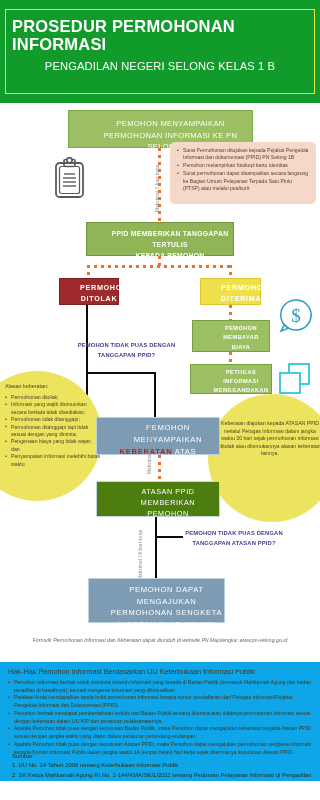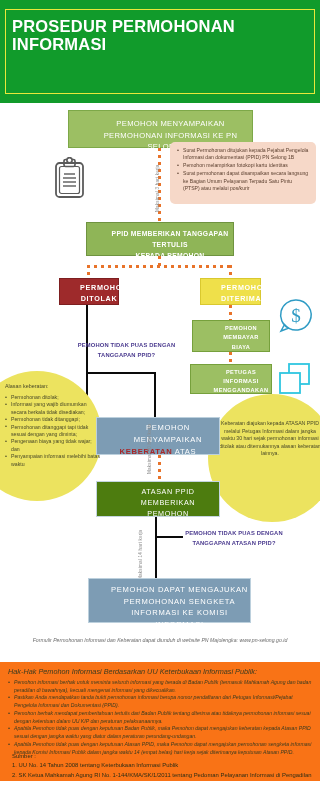--- a/index.html
+++ b/index.html
@@ -79,21 +79,21 @@
     letter-spacing: .7px; padding-top: 4px;
   }
   .box-blue1 .hl { color: #a8282a; font-weight: bold; }
   .box-blue2 {
     left: 96px; top: 481px; width: 124px; height: 36px;
     background: #4d7c0f; border: 1.8px solid #c4d5e0;
     color: #ffffff; font-size: 7.2px; line-height: 11px;
     letter-spacing: .6px; padding-top: 4px;
   }
   .box-blue3 {
-    left: 88px; top: 578px; width: 163px; height: 45px;
+    left: 88px; top: 578px; width: 137px; height: 45px;
     background: #7d9cb4; border: 1.8px solid #bcd0dd;
     color: #ffffff; font-size: 7.6px; line-height: 11.5px;
     letter-spacing: .7px; padding-top: 5px;
   }
 
   
   .vdots {
     position: absolute; width: 3px;
     background-image: repeating-linear-gradient(to bottom,
       #e8732a 0 3px, transparent 3px 7px);
@@ -174,22 +174,21 @@
   
   .formulir {
     position: absolute; left: 6px; top: 636px; width: 308px;
     text-align: center; color: #6b6b6b; font-size: 5.2px;
     font-style: italic; line-height: 8px;
   }
 
   
   .rights {
     position: absolute; left: 0; top: 662px; width: 320px; height: 119px;
-    background: #f97316;
-    font-style: italic;
+    background: #0ea5e9;
   }
   .rights-title {
     position: absolute; left: 8px; top: 5px; width: 304px;
     color: #3b3b20; font-size: 7.3px; line-height: 10px;
   }
   .rights-list {
     position: absolute; left: 8px; top: 17px; width: 306px; list-style: none;
   }
   .rights-list li {
     position: relative; color: #3b3b20; font-size: 5.15px;
@@ -209,20 +208,21 @@
 <body>
 
 <div id="page">
 
   <div class="header">
     <div class="header-frame"></div>
     <div class="header-title">
       <span>PROSEDUR PERMOHONAN</span><br>
       <span>INFORMASI</span>
     </div>
+    <div class="header-sub">PENGADILAN NEGERI SELONG KELAS 1 B</div>
   </div>
 
   <div class="box box-green1">
     <span class="t">PEMOHON MENYAMPAIKAN</span>
     <span class="t">PERMOHONAN INFORMASI KE PN SELONG 1B</span>
   </div>
 
   <div class="icon clipboard">
     <svg viewBox="0 0 35 43" width="35" height="43">
       <rect x="4" y="6" width="27" height="34" rx="3.5" fill="none" stroke="#5b5b5b" stroke-width="1.8"></rect>

